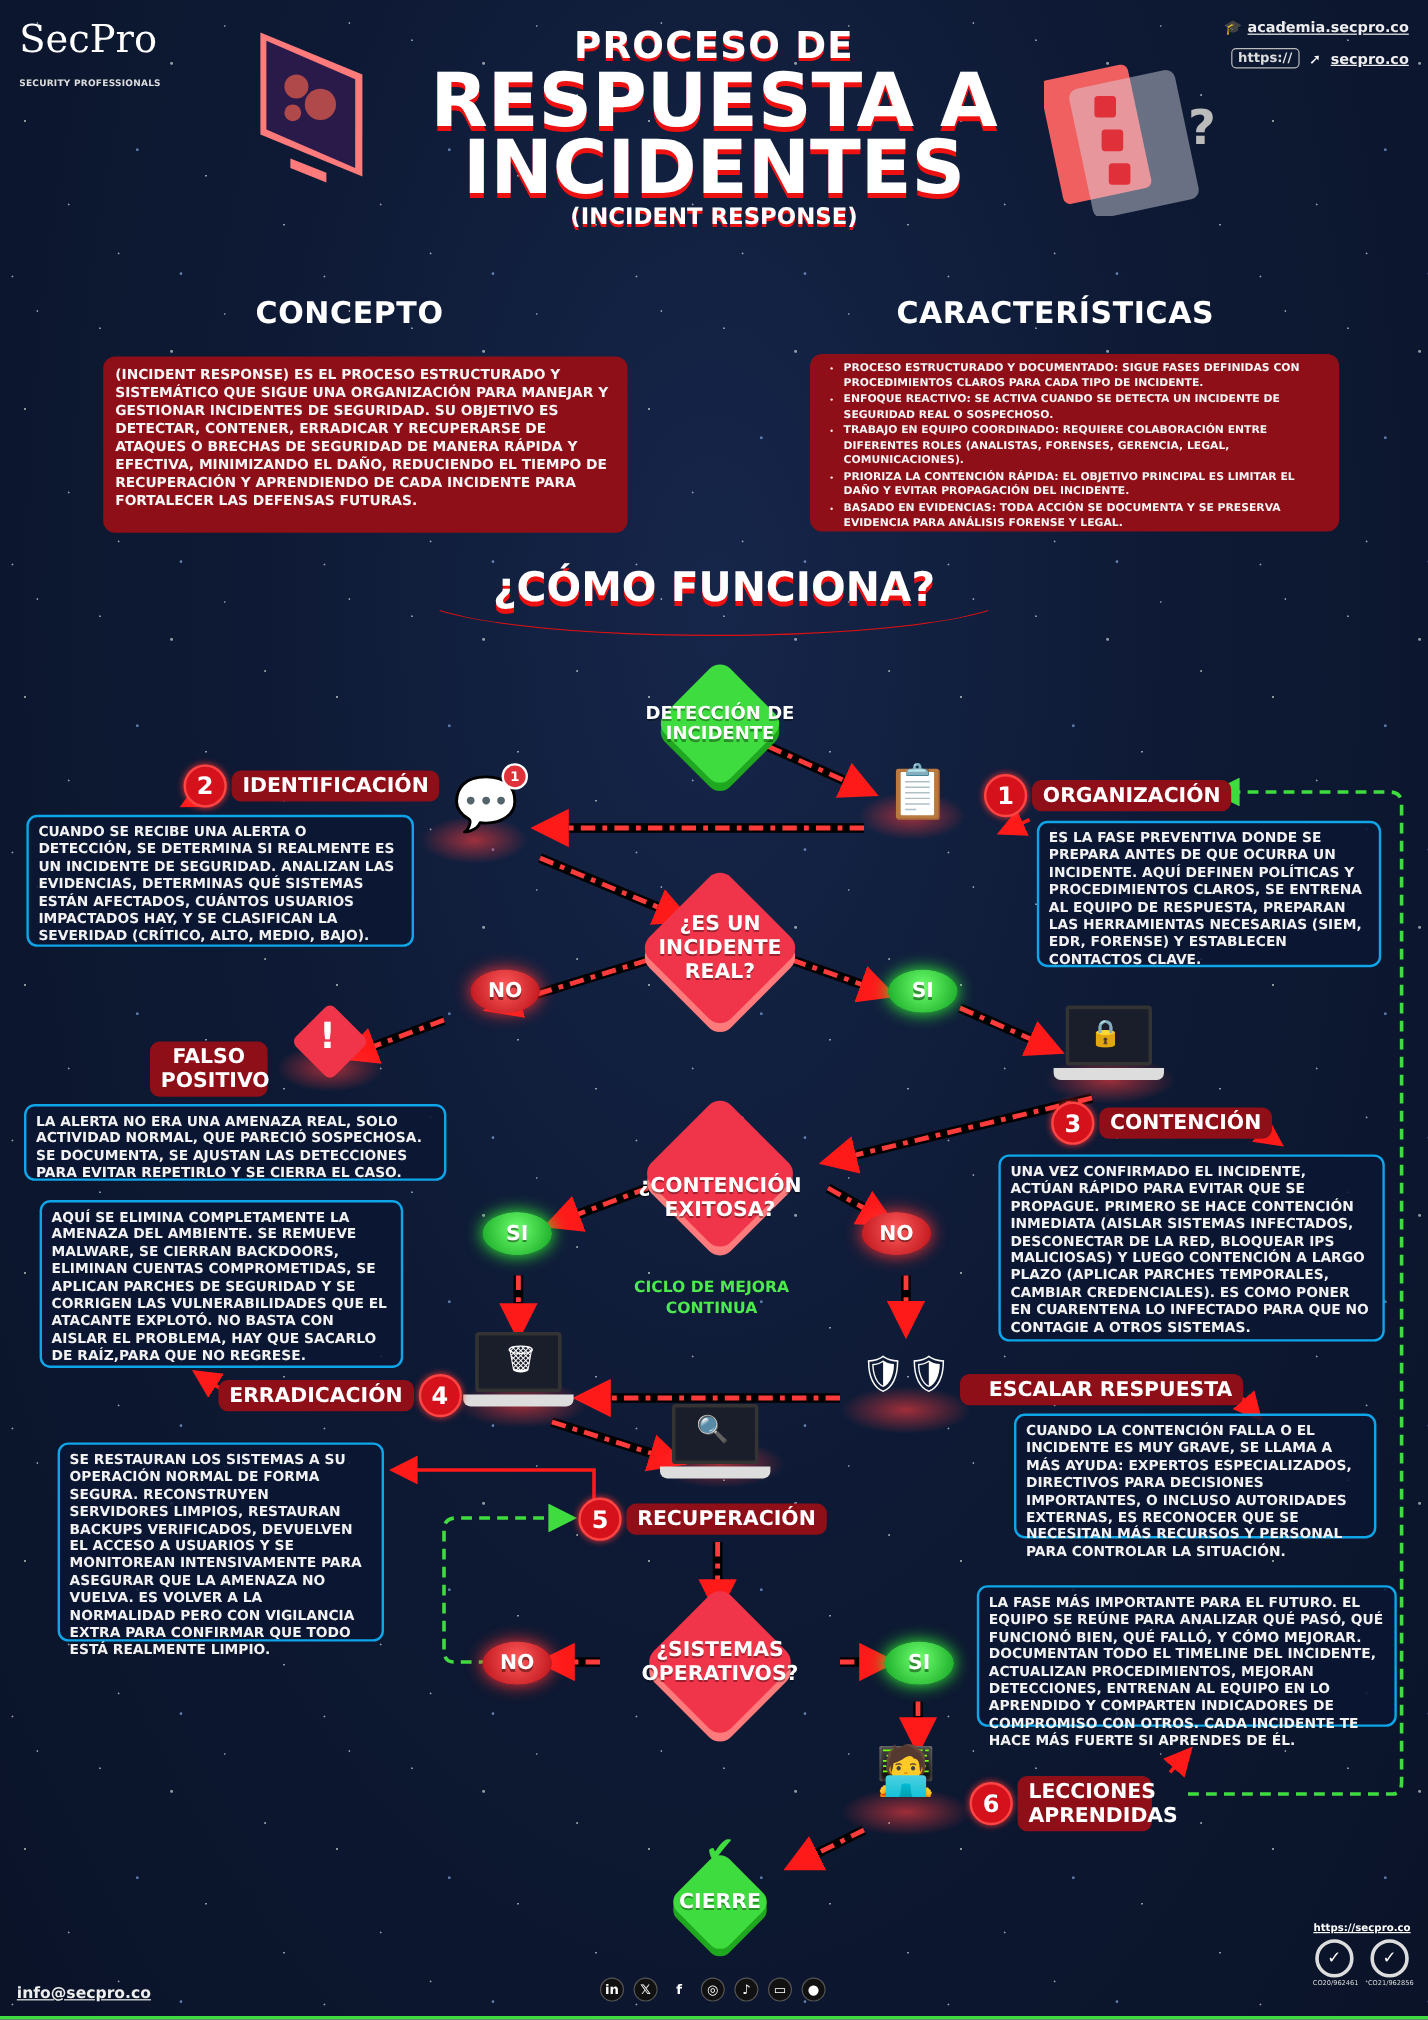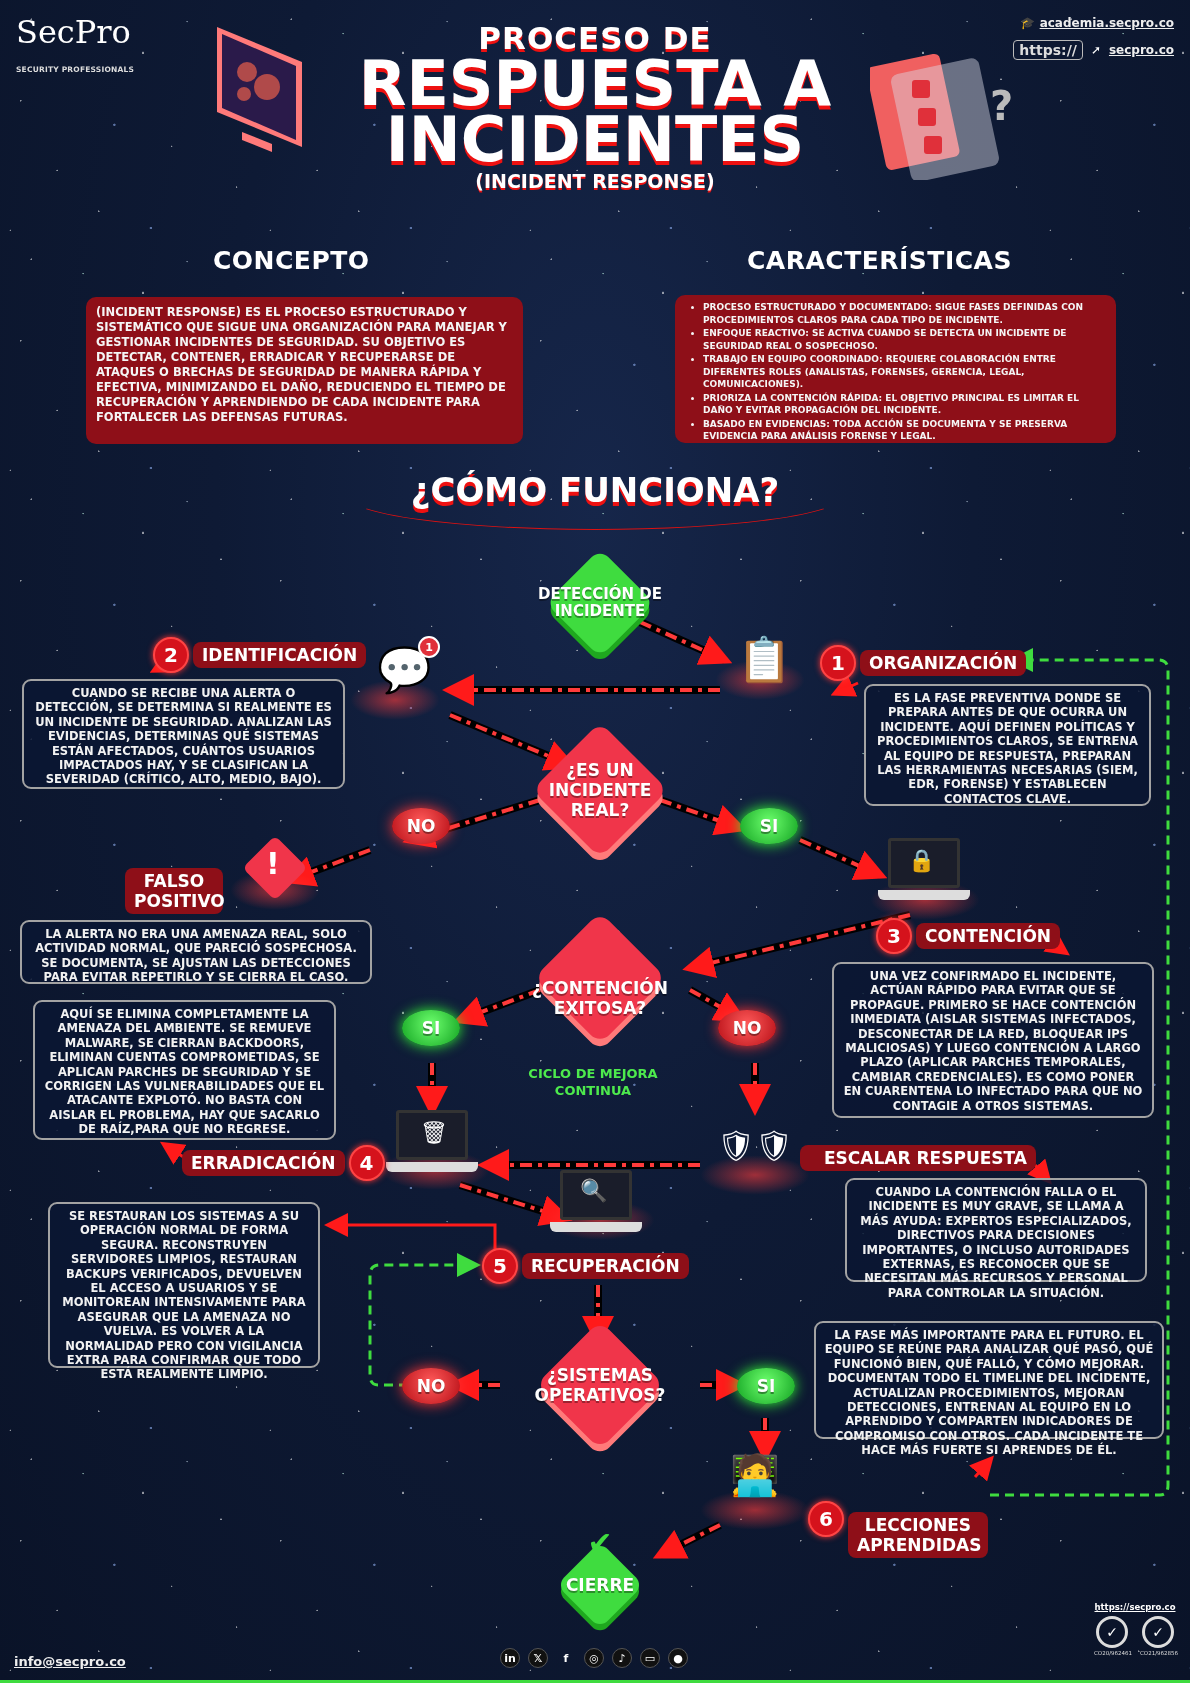--- a/index.html
+++ b/index.html
@@ -37,37 +37,37 @@
   .logo-sub { font-size: 7.5px; font-weight: bold; letter-spacing: .2px; color: #ddd; margin-top: 17px; }
   .title-wrap { left: 330px; top: 20px; width: 530px; text-align: center; }
   .title-small { font-family: "DejaVu Sans", sans-serif; font-weight: 900; font-size: 31px; letter-spacing: 1px; text-shadow: 0 3px 0 #e11; line-height: 36px; }
   .title-big { font-family: "DejaVu Sans", sans-serif; font-weight: 900; font-size: 62px; line-height: 56px; letter-spacing: 0; text-shadow: 0 4px 0 #e11; }
   .title-sub { font-weight: bold; font-size: 19px; text-shadow: 0 2px 0 #e11; margin-top: 2px; }
   .monitor { left: 212px; top: 22px; width: 100px; height: 135px; }
   .clipboard { left: 870px; top: 50px; width: 150px; height: 130px; }
   .toplinks { right: 16px; top: 16px; text-align: right; font-size: 12px; font-weight: bold; }
   .toplinks a { color: #eee; text-decoration: underline; }
   .url-row { margin-top: 10px; display: inline-flex; align-items: center; gap: 8px; }
-  .url-box { border: 1.5px solid #bbb; border-radius: 4px; padding: 1px 5px; font-size: 14px; color: #ddd; }
+  .url-box { border: 1.5px solid #bbb; border-radius: 4px; padding: 1px 5px; font-size: 11px; color: #ddd; }
 
   
   .sec-head { font-weight: 900; font-size: 25px; letter-spacing: .5px; }
   .red-card {
     background: #8e0f18; border-radius: 10px; padding: 8px 10px;
     font-weight: bold; font-size: 11.5px; line-height: 15px; color: #f5f5f5;
   }
   .red-card ul { padding-left: 18px; font-size: 9px; line-height: 12.5px; }
   .red-card li { margin-bottom: 1px; }
   .como { left: 350px; top: 470px; width: 490px; text-align: center; font-weight: 900; font-size: 34px; text-shadow: 0 4px 0 #e11; }
   .arc { position: absolute; border: 1.5px solid #d11; border-radius: 50%; }
 
   
   .desc {
-    position: absolute; background: rgba(10,22,50,.85); border: 2px solid #a3a3a3;
-    border-radius: 9px; padding: 5px 8px; text-align: center;
+    position: absolute; background: rgba(10,22,50,.85); border: 2px solid #0ea5e9;
+    border-radius: 9px; padding: 5px 8px; 
     font-weight: bold; font-size: 11.5px; line-height: 14.4px; color: #f2f2f2;
   }
   .phase { position: absolute; display: flex; align-items: center; gap: 4px; }
   .phase-num {
     width: 36px; height: 36px; border-radius: 50%; background: #d5121c; border: 2px solid #f44;
     display: flex; align-items: center; justify-content: center; font-weight: 900; font-size: 20px;
     box-shadow: 0 0 6px #f33;
   }
   .phase-label {
     background: #8e0f18; border-radius: 8px; padding: 3px 9px; font-weight: 900; font-size: 17px; line-height: 20px;
@@ -356,21 +356,21 @@
 <div class="pill no" style="left:402px;top:1368px;width:58px;height:36px;">NO</div>
 <div class="pill si" style="left:737px;top:1368px;width:58px;height:36px;">SI</div>
 
 <div class="desc" style="left:814px;top:1321px;width:350px;height:118px;">
   <span>LA FASE MÁS IMPORTANTE PARA EL FUTURO. EL EQUIPO SE REÚNE PARA ANALIZAR QUÉ PASÓ, QUÉ FUNCIONÓ BIEN, QUÉ FALLÓ, Y CÓMO MEJORAR. DOCUMENTAN TODO EL TIMELINE DEL INCIDENTE, ACTUALIZAN PROCEDIMIENTOS, MEJORAN DETECCIONES, ENTRENAN AL EQUIPO EN LO APRENDIDO Y COMPARTEN INDICADORES DE COMPROMISO CON OTROS. CADA INCIDENTE TE HACE MÁS FUERTE SI APRENDES DE ÉL.</span>
 </div>
 <div class="glow" style="left:700px;top:1490px;width:110px;height:40px;"></div>
 <div class="icon-box" style="left:715px;top:1440px;width:80px;height:70px;font-size:40px;">🧑‍💻</div>
 <div class="phase" style="left:808px;top:1480px;">
   <div class="phase-num">6</div>
-  <div class="phase-label" style="width:140px;margin-top:32px;">LECCIONES APRENDIDAS</div>
+  <div class="phase-label" style="width:112px;">LECCIONES APRENDIDAS</div>
 </div>
 
 <div class="icon-box" style="left:575px;top:1520px;width:50px;height:44px;font-size:30px;color:#3fdc3f;">✔</div>
 <div class="diamond-wrap" style="left:545px;top:1550px;width:110px;height:70px;">
   <div class="diamond" style="width:56px;height:56px;background:#3fdc3f;transform:rotate(45deg) scale(1.1,1.1);box-shadow:4px 4px 0 #1fa81f;"></div>
   <div class="diamond-text">CIERRE</div>
 </div>
 
 <a class="abs footer-email">info@secpro.co</a>
 <div class="abs socials">

